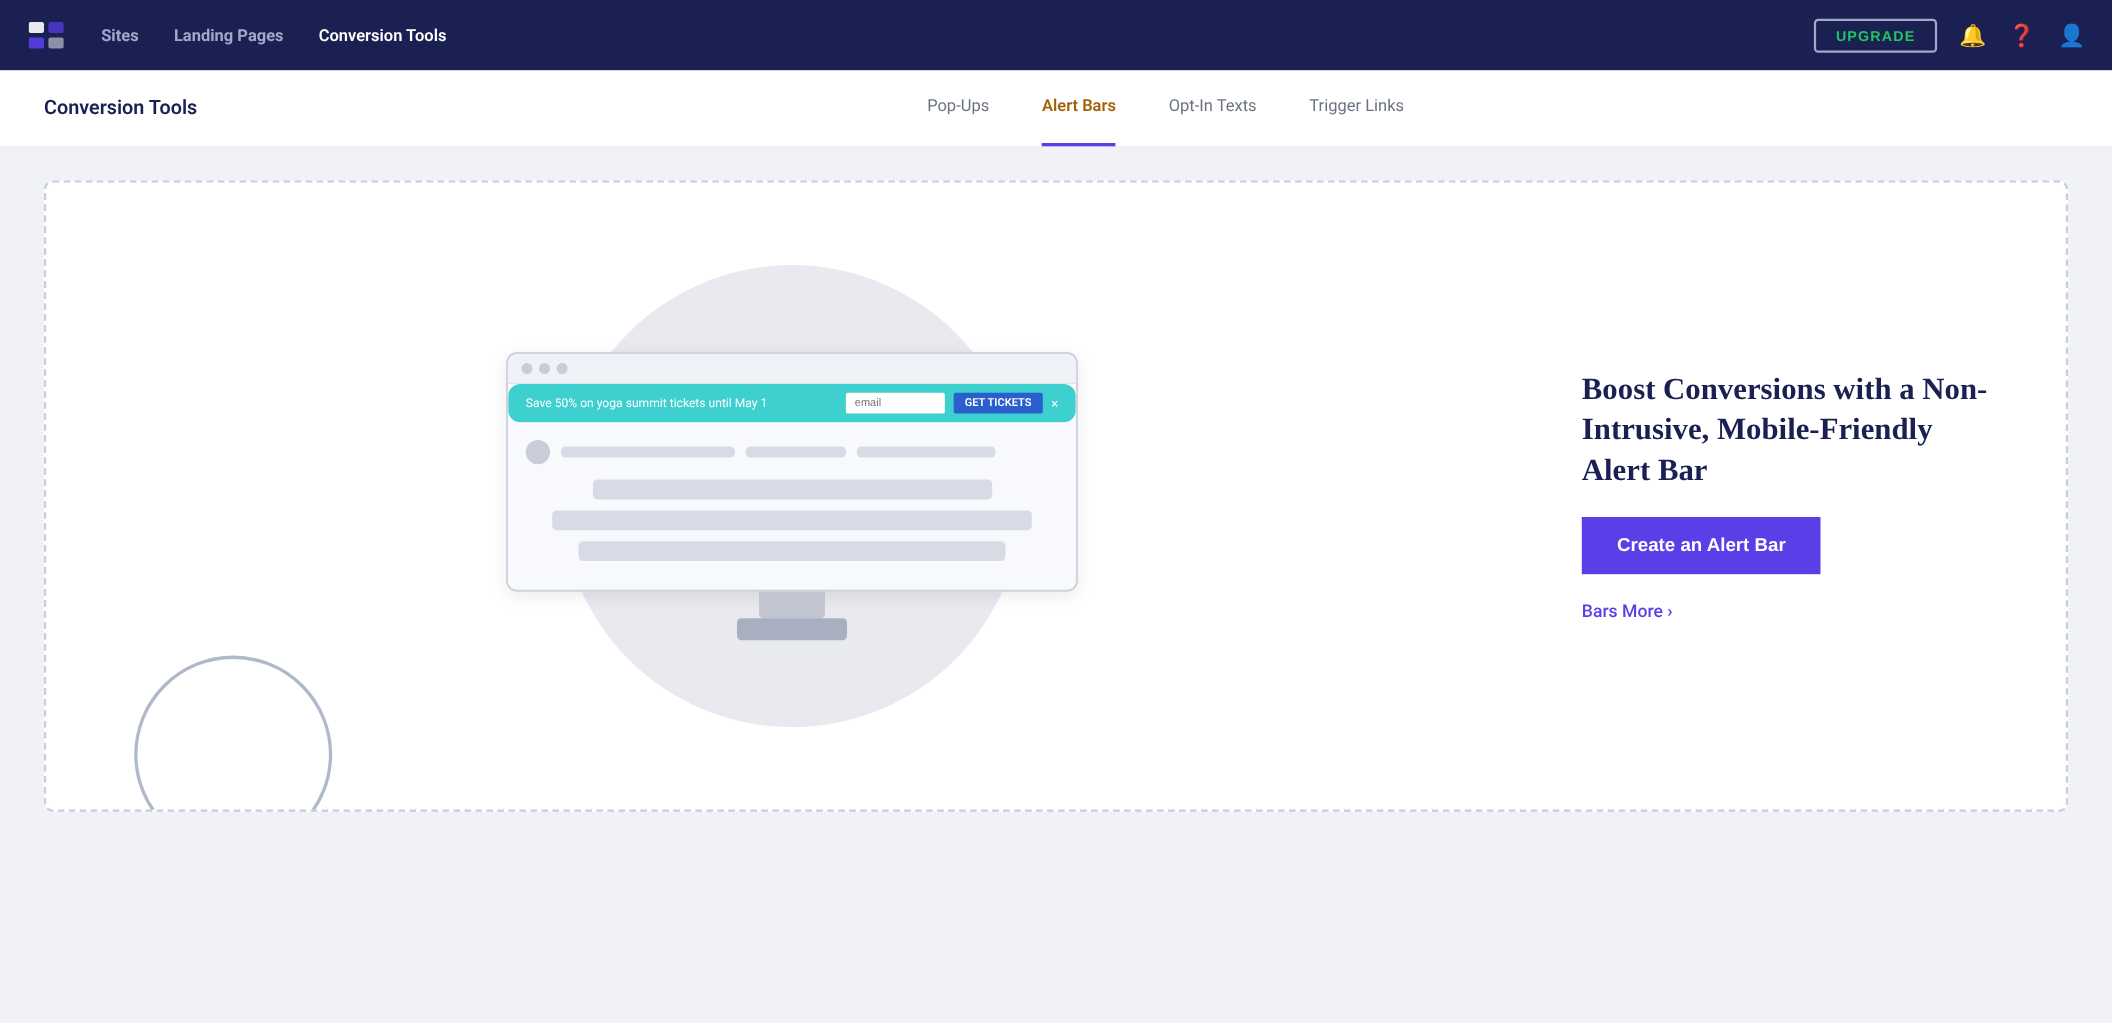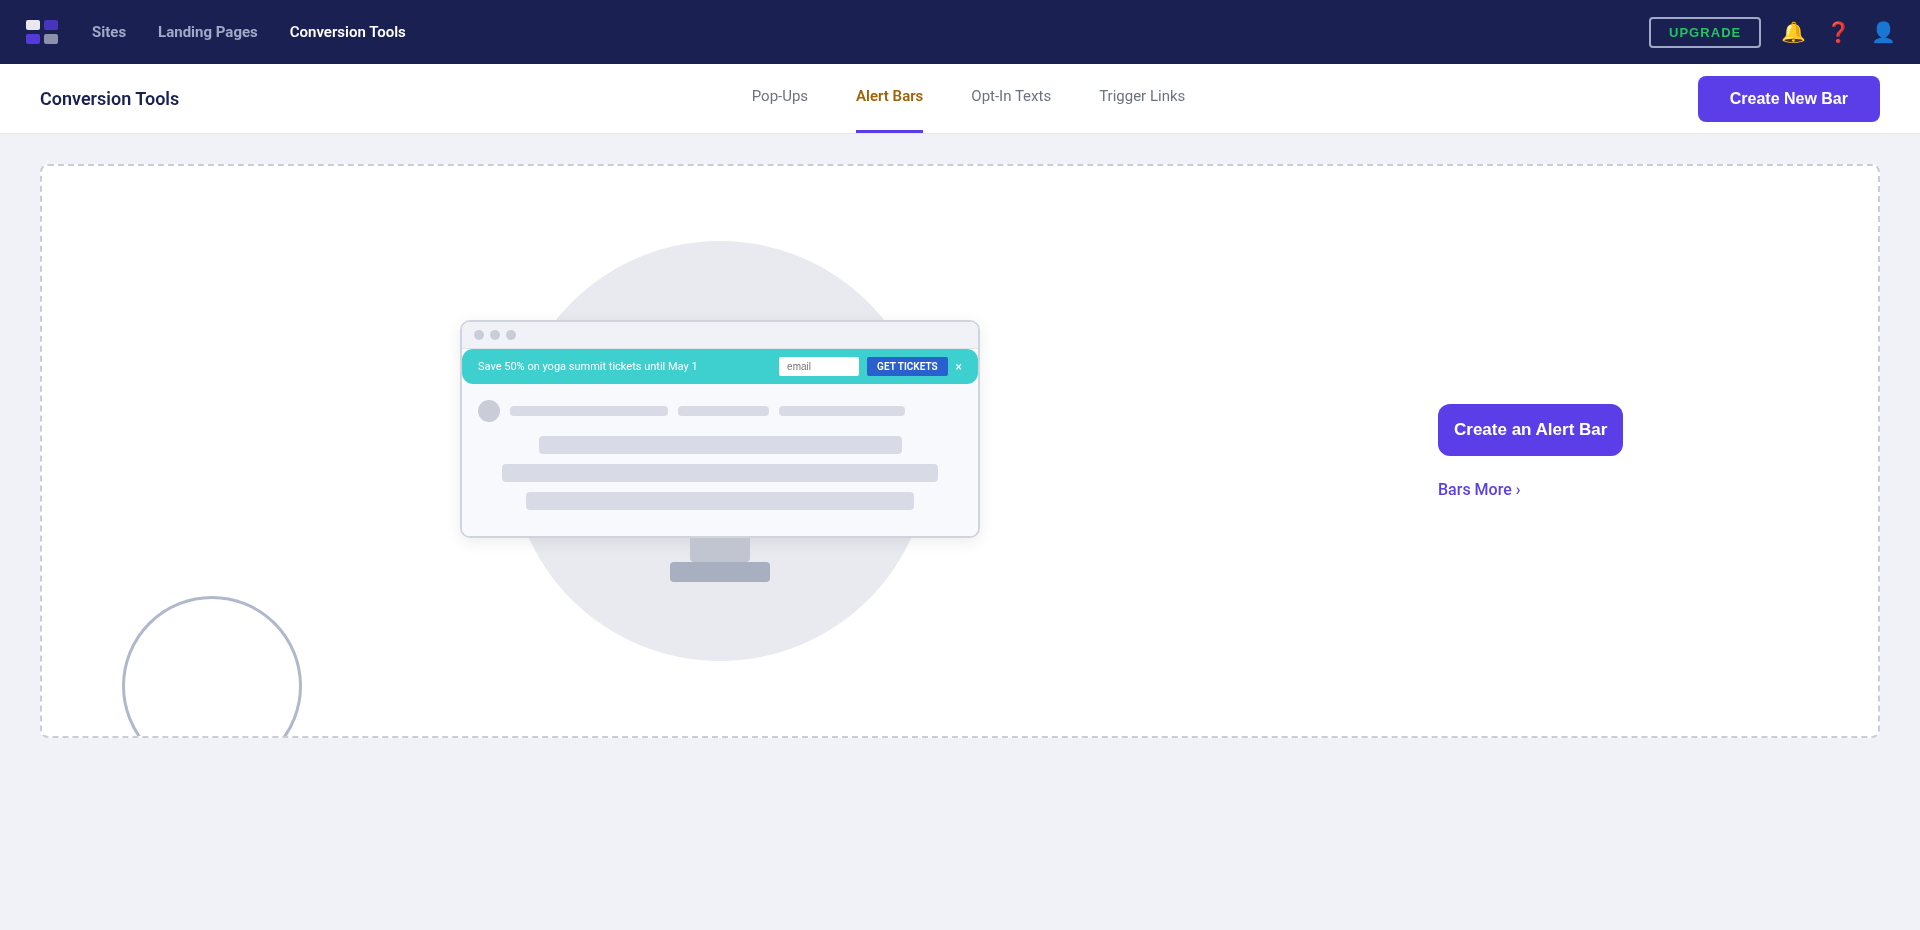--- a/index.html
+++ b/index.html
@@ -187,21 +187,21 @@
       font-size: 11px;
       flex: 1;
     }
     .alert-bar-input {
       background: #ffffff;
       border: none;
       padding: 4px 8px;
       font-size: 10px;
       border-radius: 2px;
       color: #aaa;
-      width: 80px;
+      width: 90px;
     }
     .alert-bar-cta {
       background: #2a5fce;
       color: #ffffff;
       font-size: 10px;
       padding: 4px 10px;
       border-radius: 2px;
       font-weight: 600;
     }
     .alert-bar-close {
@@ -285,22 +285,22 @@
     .text-side-desc {
       font-size: 16px;
       color: #4a5268;
       line-height: 1.65;
       margin-bottom: 32px;
     }
     .create-alert-btn {
       background: #5b3ee8;
       color: #ffffff;
       border: none;
-      padding: 16px 16px;
-      border-radius: 12px;
+      padding: 16px 32px;
+      border-radius: 0;
       font-size: 17px;
       font-weight: 600;
       cursor: pointer;
       display: inline-block;
       margin-bottom: 24px;
     }
     .learn-more-link {
       display: flex;
       align-items: center;
       gap: 4px;
@@ -340,21 +340,20 @@
 </nav>
 
 <div class="sub-nav">
   <span class="sub-nav-title">Conversion Tools</span>
   <div class="sub-nav-tabs">
     <div class="sub-nav-tab">Pop-Ups</div>
     <div class="sub-nav-tab active">Alert Bars</div>
     <div class="sub-nav-tab">Opt-In Texts</div>
     <div class="sub-nav-tab">Trigger Links</div>
   </div>
-  <button class="create-new-btn">Create New Bar</button>
 </div>
 
 <div class="main-content">
   <div class="content-card">
 
     <div class="illustration-side">
       <div class="bg-circle-large"></div>
       <div class="monitor-wrapper">
         <div class="monitor">
           <div class="monitor-titlebar">
@@ -382,20 +381,21 @@
             <div class="mock-block" style="width:80%; margin: 0 auto 10px auto;"></div>
           </div>
         </div>
         <div class="monitor-stand"></div>
         <div class="monitor-base"></div>
       </div>
       <div class="bottom-circle"></div>
     </div>
 
     <div class="text-side">
+      <h2 class="text-side-heading">Boost Conversions with a Non-Intrusive, Mobile-Friendly Alert Bar</h2>
       <div>
         <button class="create-alert-btn">Create an Alert Bar</button>
       </div>
       <a class="learn-more-link">
         <span>Bars More</span>
         <span class="arrow">›</span>
       </a>
     </div>
 
   </div>

